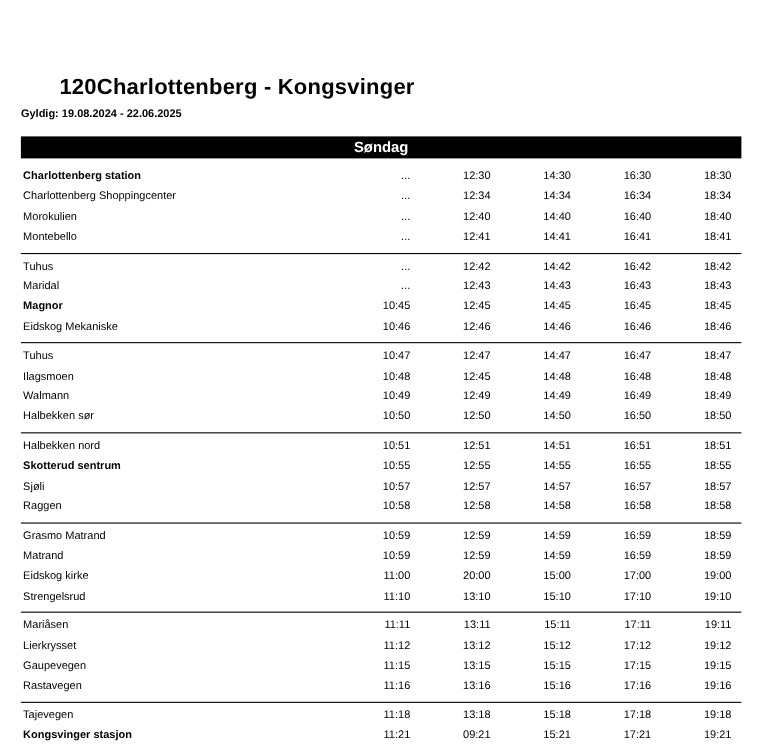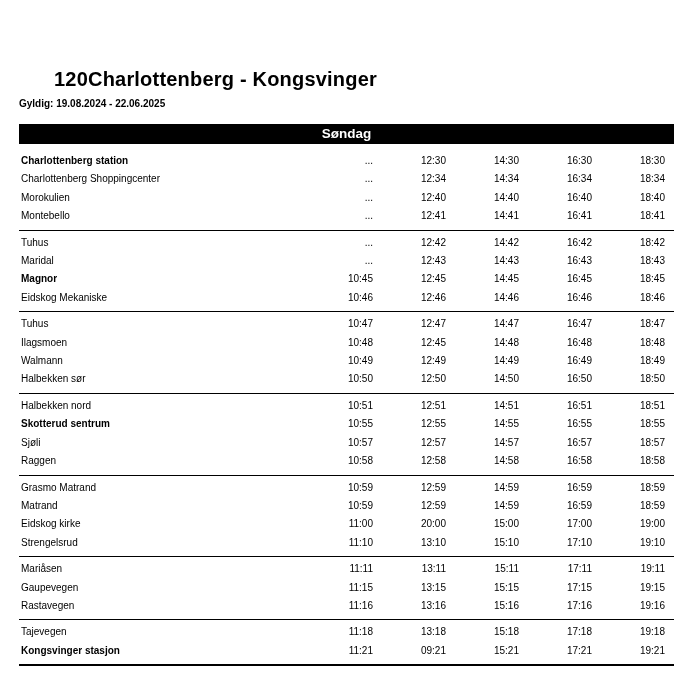--- a/index.html
+++ b/index.html
@@ -227,20 +227,28 @@
       <div class="tt-group">
         <div class="tt-row">
           <span class="station">Mariåsen</span>
           <span class="time">11:11</span>
           <span class="time">13:11</span>
           <span class="time">15:11</span>
           <span class="time">17:11</span>
           <span class="time">19:11</span>
         </div>
         <div class="tt-row">
+          <span class="station">Lierkrysset</span>
+          <span class="time">11:12</span>
+          <span class="time">13:12</span>
+          <span class="time">15:12</span>
+          <span class="time">17:12</span>
+          <span class="time">19:12</span>
+        </div>
+        <div class="tt-row">
           <span class="station">Gaupevegen</span>
           <span class="time">11:15</span>
           <span class="time">13:15</span>
           <span class="time">15:15</span>
           <span class="time">17:15</span>
           <span class="time">19:15</span>
         </div>
         <div class="tt-row">
           <span class="station">Rastavegen</span>
           <span class="time">11:16</span>

